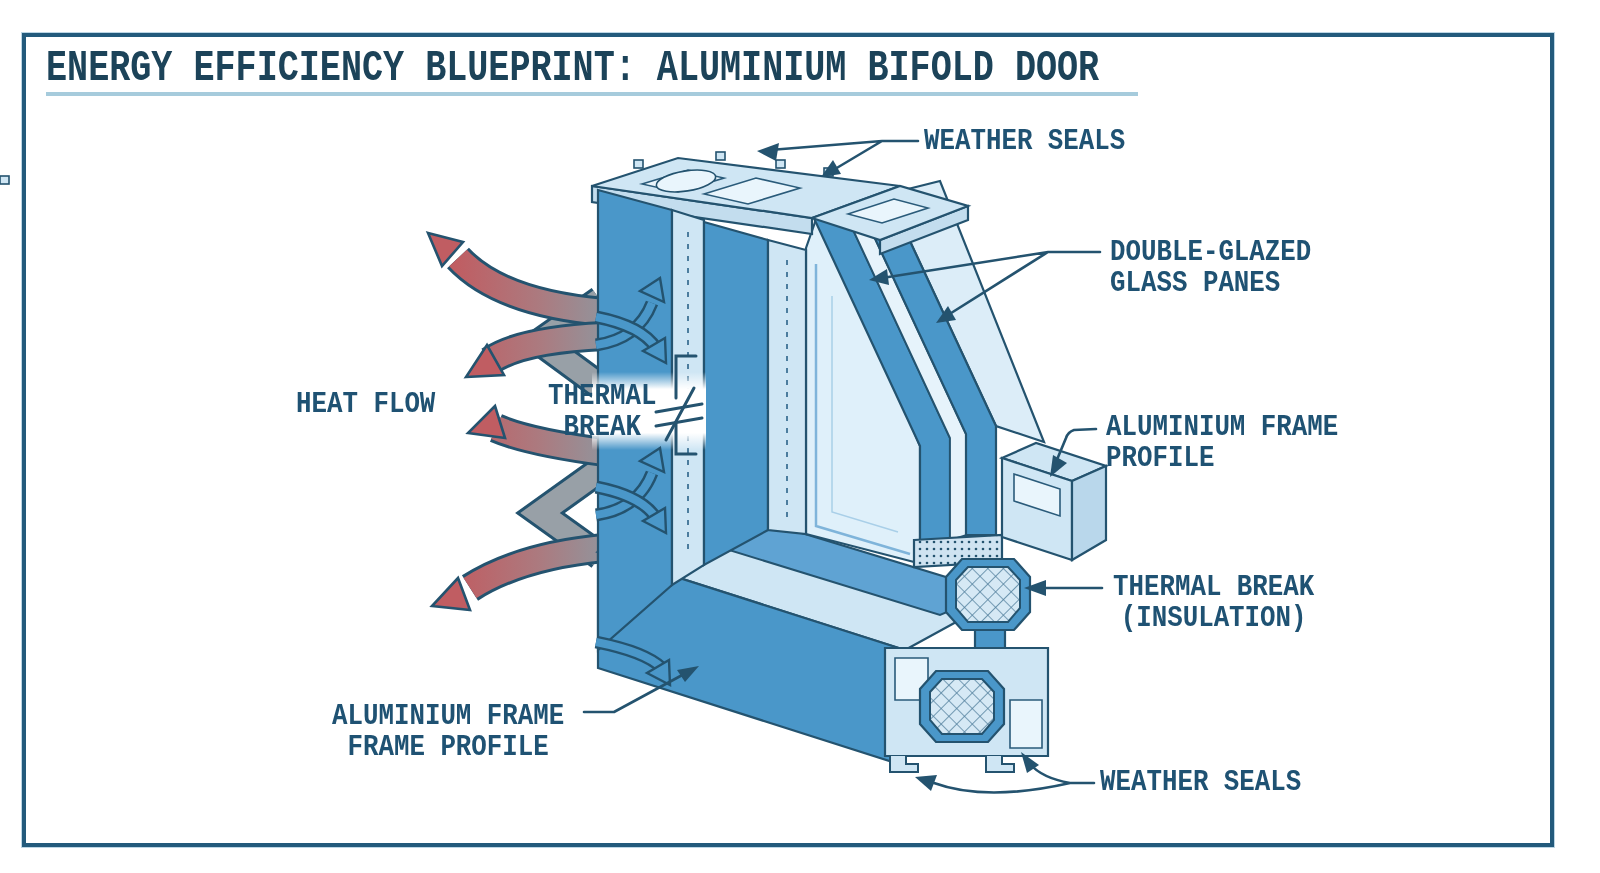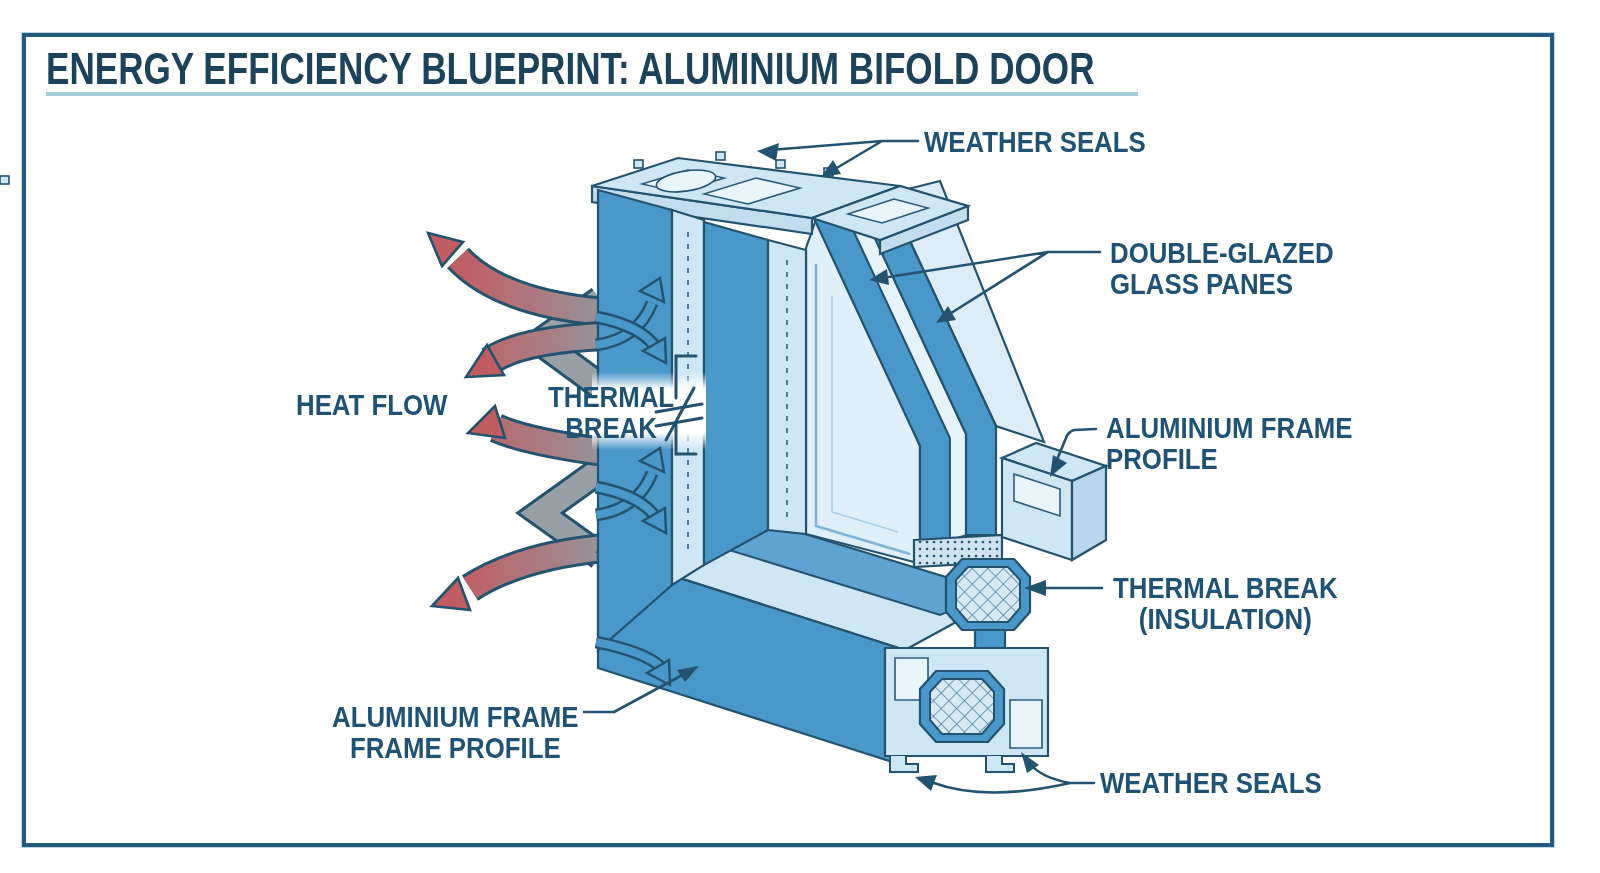--- a/index.html
+++ b/index.html
@@ -2,21 +2,21 @@
 <html style="--navy: #24536f; --main-blue: #4a97c9; --mid-blue: #5fa3d3; --light-blue: #cfe6f4; --pale-blue: #dff0fa; --red: #c05d62; --gray: #98a0a7; --label: #1f5273; --title: #1c4359; --underline: #a6cbdc; --border: #235a7c; --bg: #ffffff;"><head>
 <meta charset="utf-8">
 <style>
   :root{
     --navy:#24536f; --main-blue:#4a97c9; --mid-blue:#5fa3d3; --light-blue:#cfe6f4;
     --pale-blue:#dff0fa; --red:#c05d62; --gray:#98a0a7; --label:#1f5273;
     --title:#1c4359; --underline:#a6cbdc; --border:#235a7c; --bg:#ffffff;
   }
   html,body{margin:0;padding:0;background:var(--bg);}
   .stage{position:relative;width:1576px;height:873px;background:var(--bg);overflow:hidden;
-         font-family:Liberation Sans, sans-serif;}
+         font-family:Liberation Mono, monospace;}
   .frame{position:absolute;left:22px;top:33px;width:1532px;height:814px;
          border:4px solid var(--border);box-shadow:0 0 0 1px #bcd6e5;background:var(--bg);box-sizing:border-box;}
   .title{position:absolute;left:46px;top:46px;font-size:45px;font-weight:bold;color:var(--title);
          letter-spacing:0px;white-space:nowrap;transform:scaleX(0.78);transform-origin:left top;line-height:1;}
   .title-underline{position:absolute;left:46px;top:92px;width:1092px;height:4px;background:var(--underline);}
   .lbl{position:absolute;font-size:30px;font-weight:bold;color:var(--label);line-height:1.04;
        white-space:nowrap;transform:scaleX(0.86);transform-origin:left top;}
   .lbl.center{display:inline-flex;flex-direction:column;align-items:center;}
   svg{position:absolute;left:0;top:0;}
   .s-navy{stroke:var(--navy);stroke-width:2.2;fill:none;}

